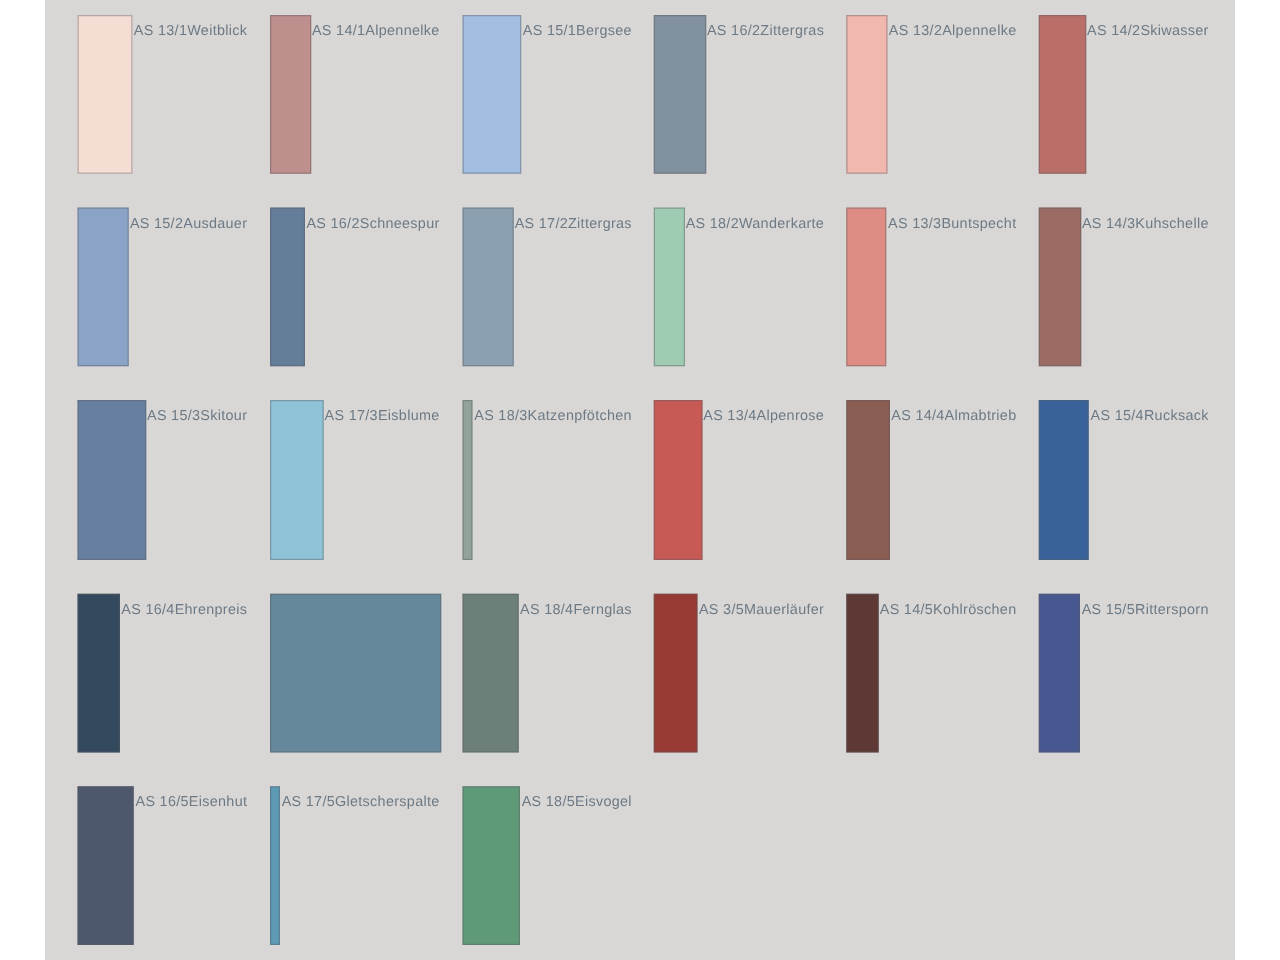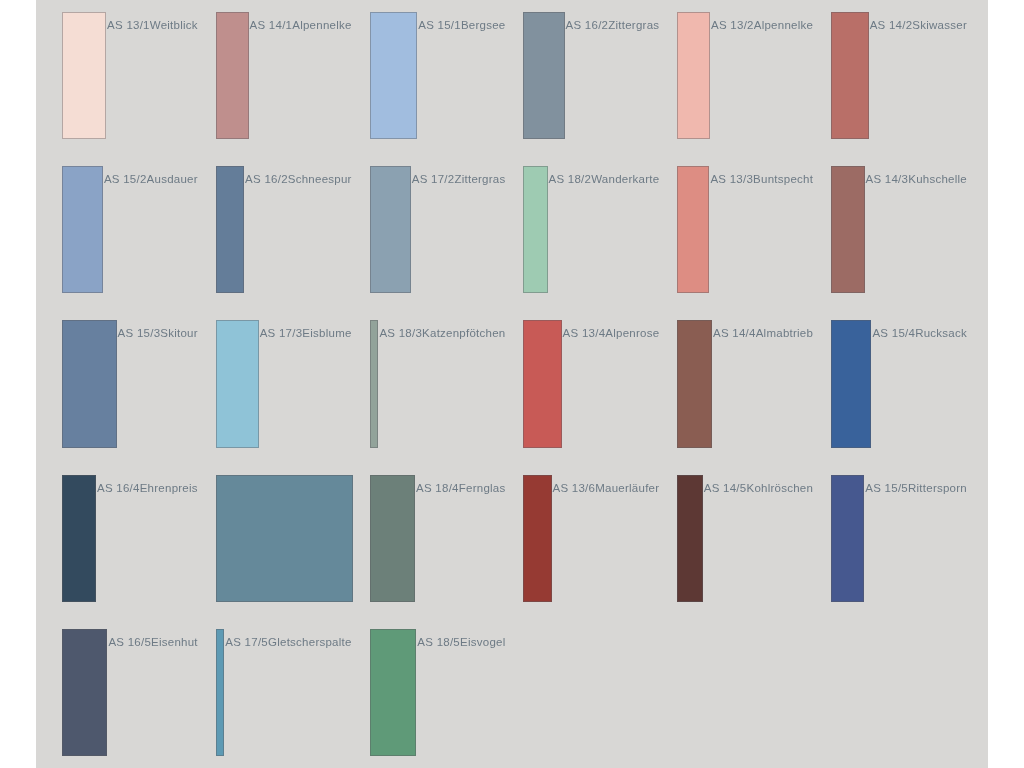--- a/index.html
+++ b/index.html
@@ -214,21 +214,21 @@
       <div class="swatch-cell">
         <div class="chip" style="background: rgb(108, 128, 121);"></div>
         <div class="caption">
           <span class="code">AS 18/4</span>
           <span class="name">Fernglas</span>
         </div>
       </div>
       <div class="swatch-cell">
         <div class="chip" style="background: rgb(150, 58, 51);"></div>
         <div class="caption">
-          <span class="code">AS 13/6</span>
+          <span class="code">AS 3/5</span>
           <span class="name">Mauerläufer</span>
         </div>
       </div>
       <div class="swatch-cell">
         <div class="chip" style="background: rgb(93, 56, 52);"></div>
         <div class="caption">
           <span class="code">AS 14/5</span>
           <span class="name">Kohlröschen</span>
         </div>
       </div>

